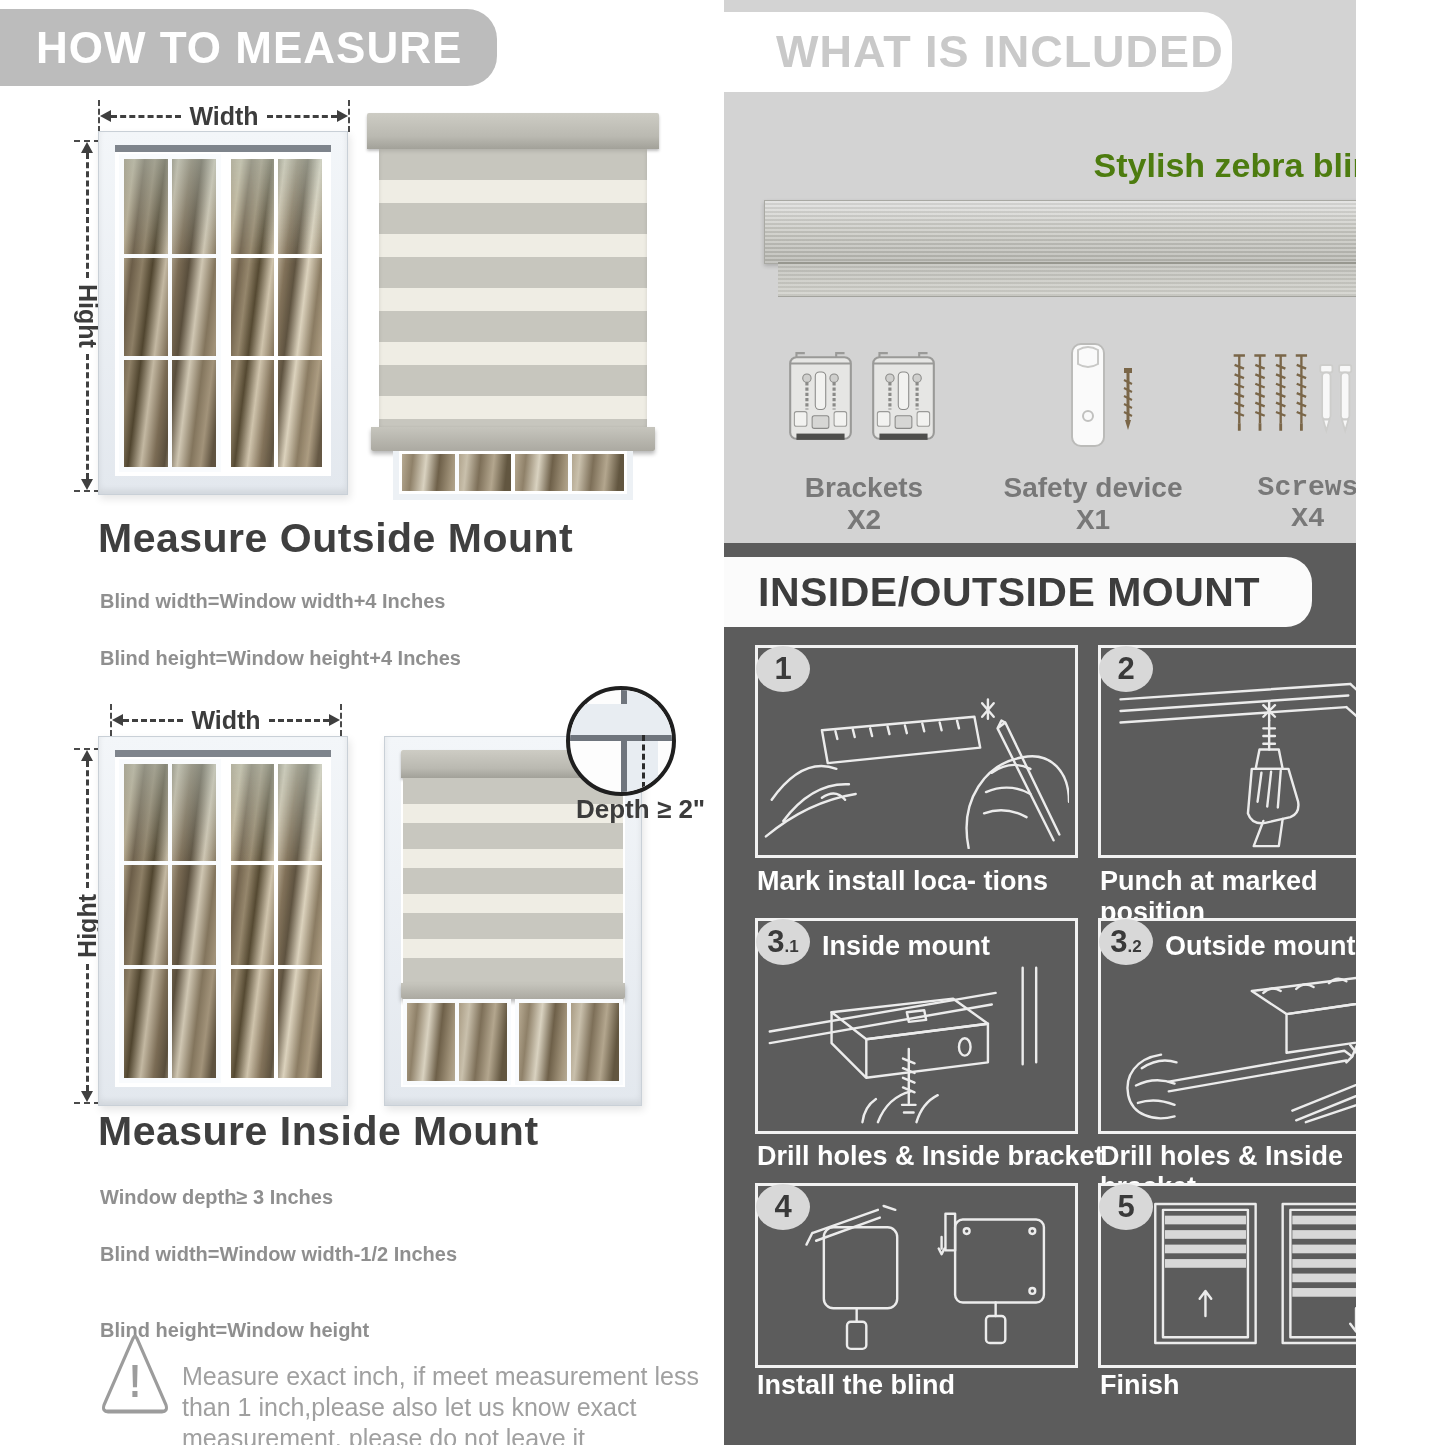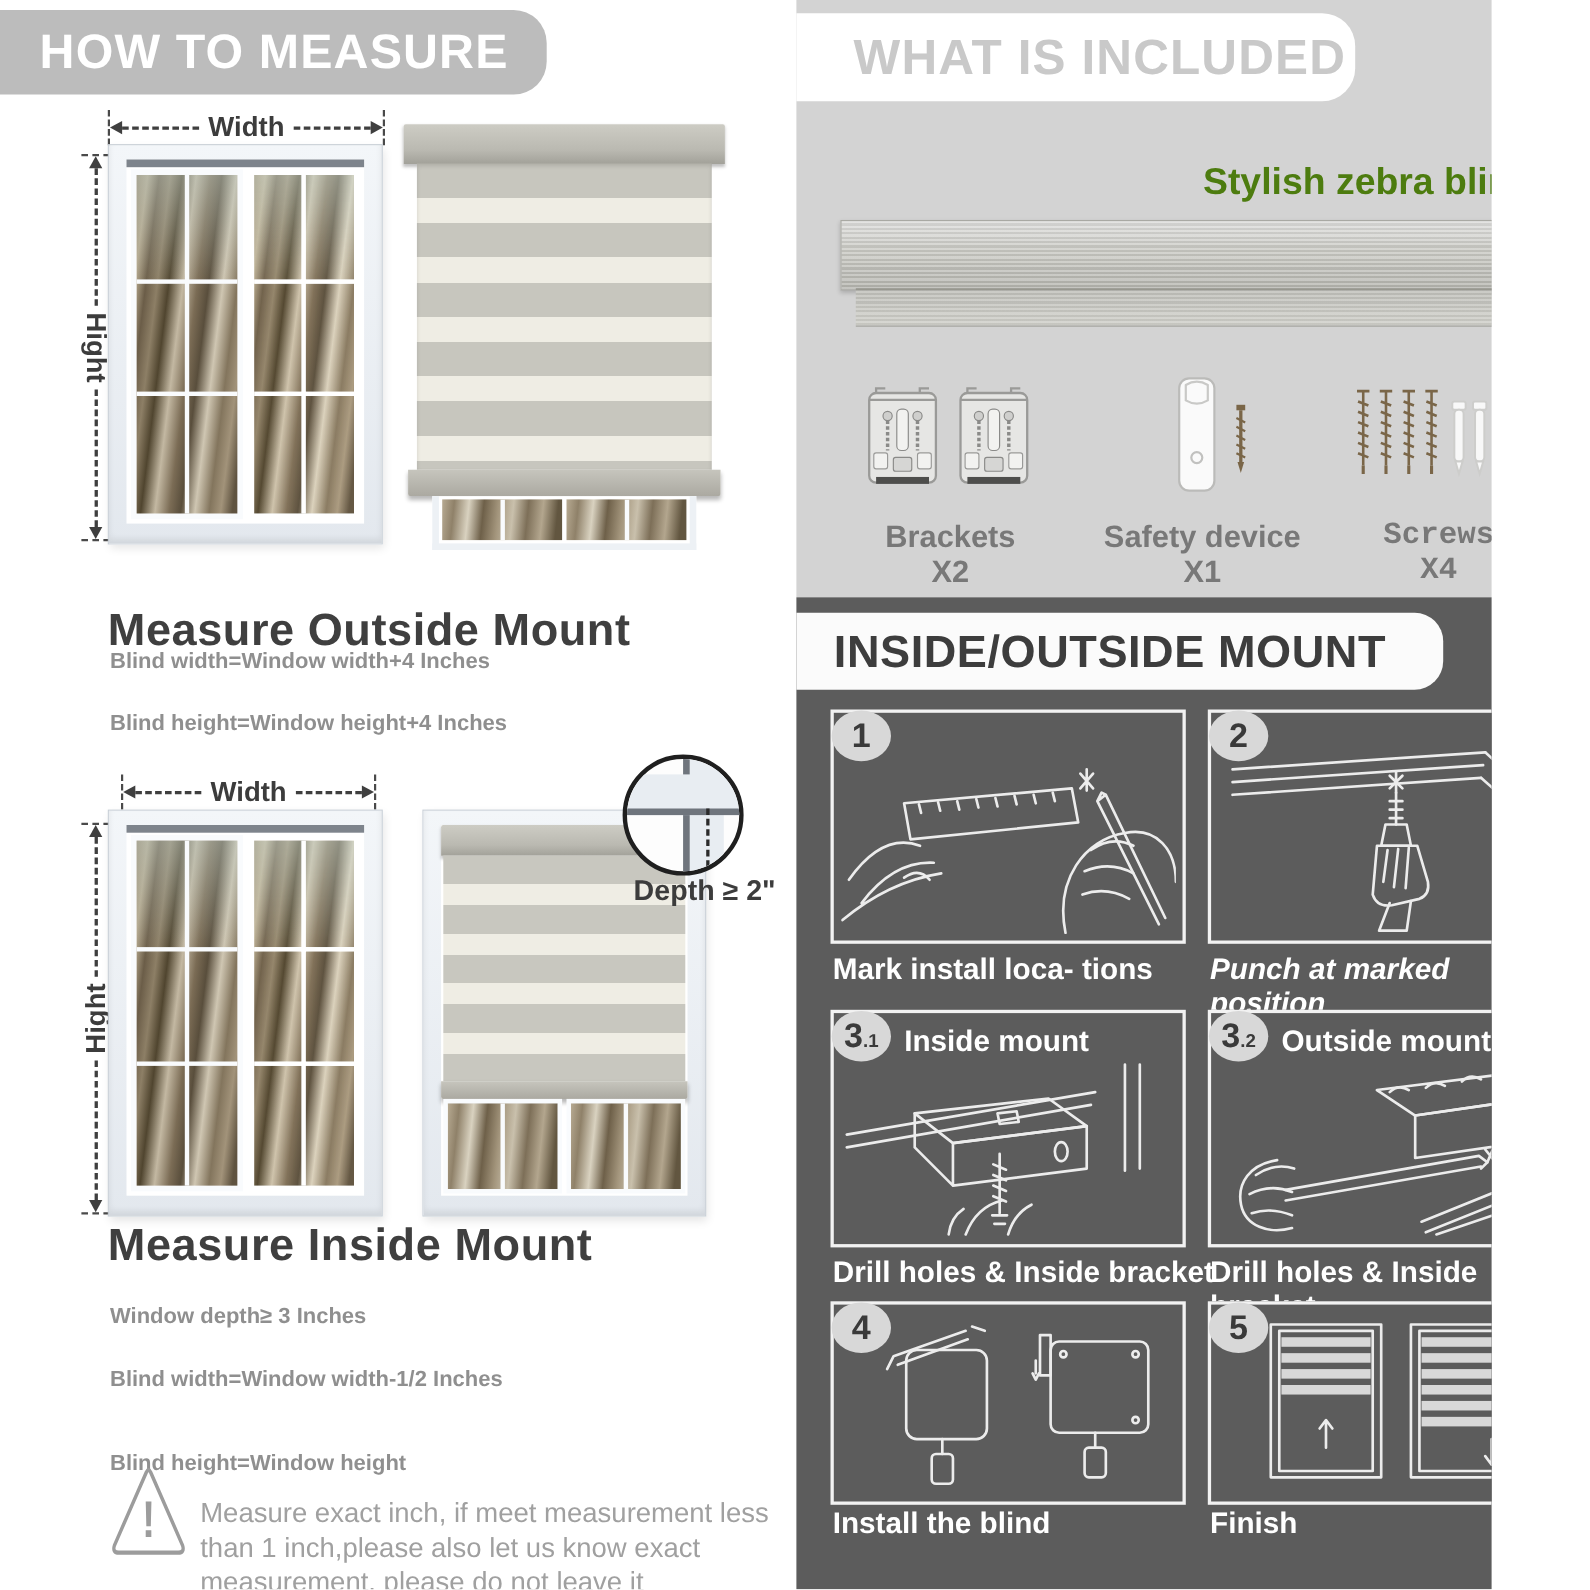--- a/index.html
+++ b/index.html
@@ -172,21 +172,21 @@
     <div class="abs frag" style="left:26px;top:338px;width:240px;height:49px;box-sizing:border-box;">
       <div class="pane glass-b">
           <i class="vline"></i>
         </div>
       <div class="pane glass-b">
           <i class="vline"></i>
         </div>
     </div>
   </div>
 
-  <div class="abs sec-title" style="left:98px;top:515px;margin-top:34px;">Measure Outside Mount</div>
+  <div class="abs sec-title" style="left:98px;top:515px;">Measure Outside Mount</div>
   <div class="abs sec-line" style="left:100px;top:590px;">Blind width=Window width+4 Inches</div>
   <div class="abs sec-line" style="left:100px;top:647px;">Blind height=Window height+4 Inches</div>
 
   <div class="abs harrow" style="left:110px;top:704px;width:228px;">
     <i class="ah l"></i>
     <div class="dash"></div>
     <span class="alabel">Width</span>
     <div class="dash"></div>
     <i class="ah r"></i>
   </div>
@@ -380,21 +380,21 @@
           <path d="M160 122 l-4 30 M170 121 l-4 36 M180 120 l-3 38"></path>
           <path d="M162 172 l-10 26 h26 l4 -28"></path>
         </g>
       </svg>
     </div>
     <div class="badge">
         <span>2</span>
         <span class="sub"></span>
       </div>
   </div>
-  <div class="abs cap-step" style="left:1100px;top:866px;font-style:italic;">Punch at  marked position</div>
+  <div class="abs cap-step" style="left:1100px;top:866px;">Punch at  marked position</div>
 
   <div class="abs panel" style="left:755px;top:918px;width:317px;height:210px;">
     <div class="art" style="top:44px;">
       <svg viewBox="0 0 316 160" preserveAspectRatio="xMidYMid meet">
         <g class="lineart">
           <path d="M6 66 L240 26 M6 78 L236 38"></path>
           <path d="M268 0 L268 100 M282 0 L282 98"></path>
           <polygon points="70,46 196,32 232,58 106,74"></polygon>
           <path d="M106 74 L232 58 L232 98 L106 114 Z M70 46 L70 78 L106 114"></path>
           <polygon points="148,46 166,44 168,54 150,56"></polygon>

